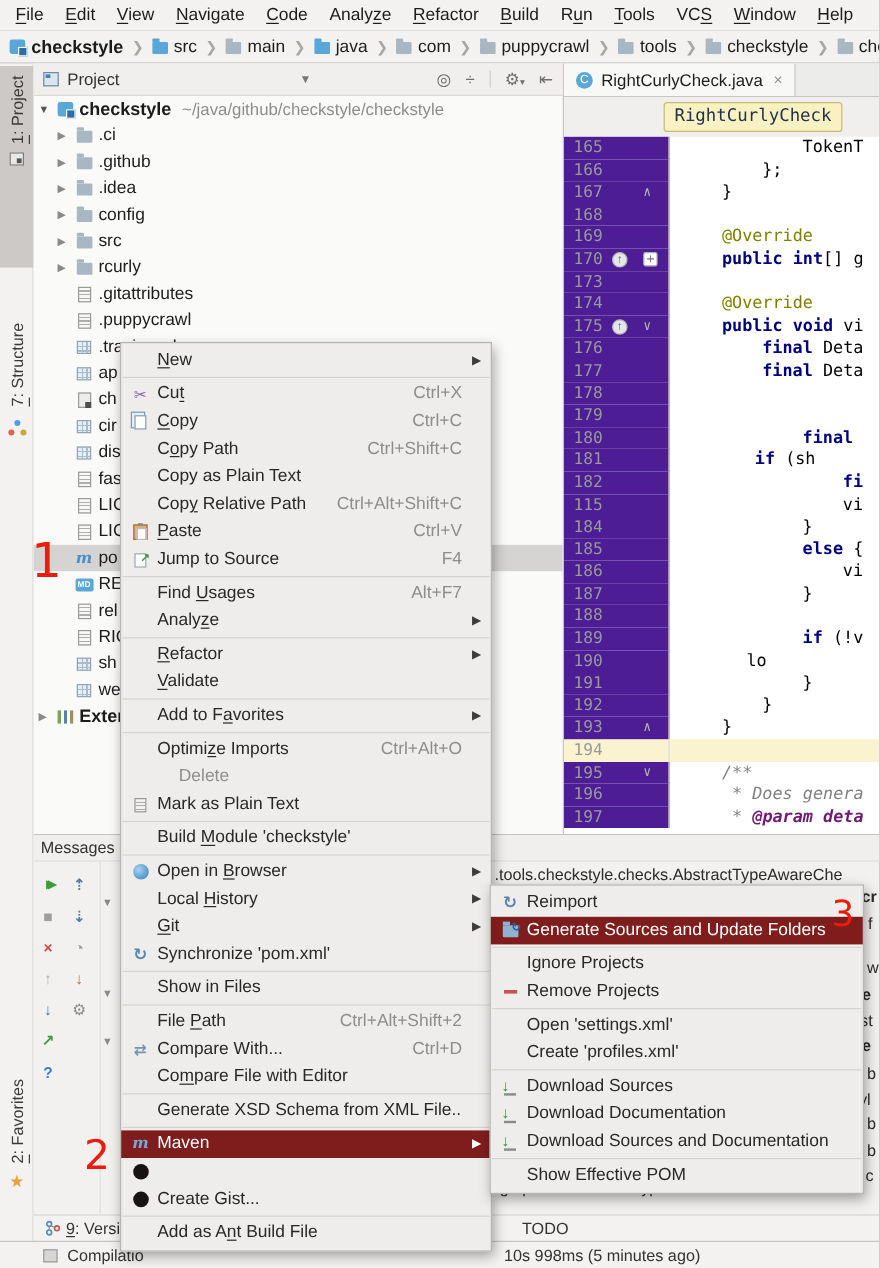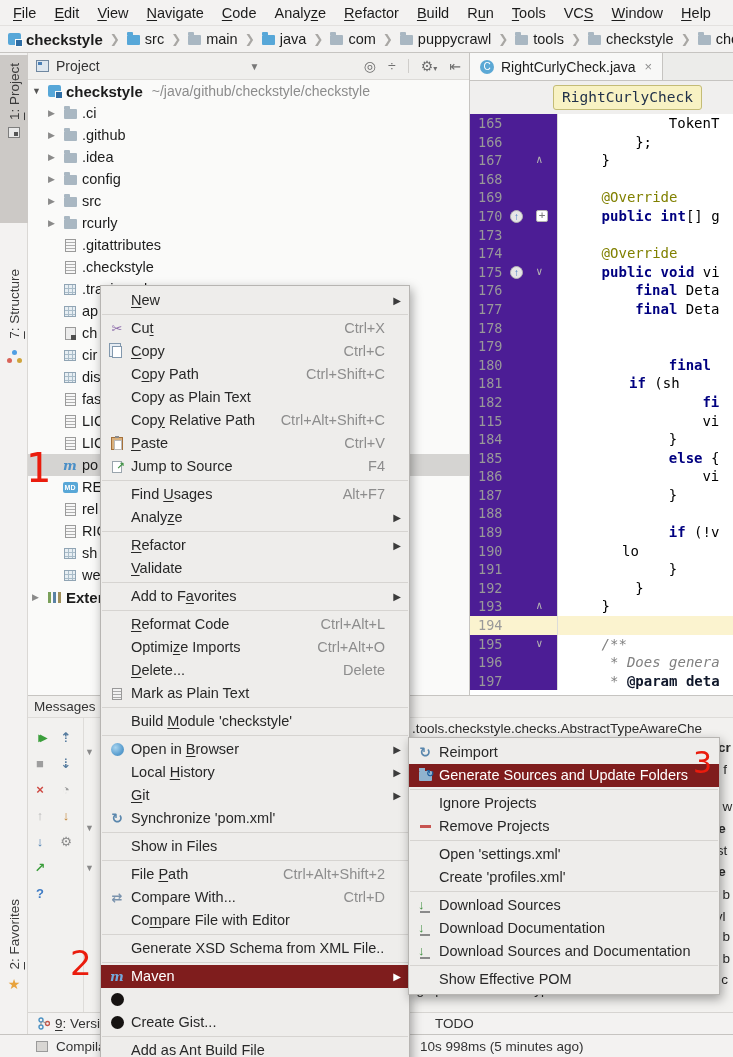--- a/index.html
+++ b/index.html
@@ -83,21 +83,21 @@
   .gutter{flex:0 0 88px;background:#4c1d95;border-right:1px solid #dcdcda;color:#999;position:relative;padding-left:8px;font-size:13.5px}
   .code-row.caret .gutter{background:transparent}
   .ovr{position:absolute;left:40px;top:3px;width:13px;height:13px;border-radius:50%;background:#e6e6e6;border:1px solid #b5b5b5;
        color:#3b72c0;font-size:10px;line-height:11px;text-align:center;font-family:"Liberation Sans",sans-serif}
   .fold{position:absolute;left:66px;top:0;color:#b3b3b1;font-size:11px}
   .fold.plus{width:12px;height:12px;border:1px solid #b3b3b1;background:#fff;font-size:11px;line-height:10px;text-align:center;color:#777;top:3px;border-radius:2px}
   .codetext{flex:1}
   .k{color:#000080;font-weight:bold}
   .a{color:#808000}
   .c{color:#808080;font-style:italic}
-  .cb{color:#0f172a;font-weight:bold}
+  .cb{color:#701a75;font-style:italic;font-weight:bold}
   .p{color:#000}
 
   
   .messages{position:absolute;left:28px;top:695px;width:705px;height:317px;background:#f2f1ef;border-top:1px solid #c6c4c1}
   .msg-header{height:22px;display:flex;align-items:center;padding-left:6px;font-size:13.5px;color:#333;
               border-bottom:1px solid #dedcd9;background:#f0efed}
   .msg-toolbar{position:absolute;left:0;top:22px;bottom:0;width:56px;border-right:1px solid #dedcd9}
   .msg-col{position:absolute;top:12px;display:flex;flex-direction:column;gap:11px;align-items:center}
   .msg-ic{width:16px;height:15px;font-size:13px;line-height:15px;text-align:center;font-weight:bold}
   .frag{position:absolute;font-size:13.5px;color:#2b2b2b;white-space:nowrap;z-index:5}
@@ -303,21 +303,21 @@
           <span class="tree-ic">
             <span class="ti-text"></span>
           </span>
           <span class="tree-label">.gitattributes</span>
         </div>
         <div class="tree-row">
           <span class="tree-arrow"></span>
           <span class="tree-ic">
             <span class="ti-text"></span>
           </span>
-          <span class="tree-label">.checkstyle</span>
+          <span class="tree-label">.puppycrawl</span>
         </div>
         <div class="tree-row">
           <span class="tree-arrow"></span>
           <span class="tree-ic">
             <span class="ti-table"></span>
           </span>
           <span class="tree-label">.travis.yml</span>
         </div>
         <div class="tree-row">
           <span class="tree-arrow"></span>
@@ -590,29 +590,24 @@
       <div class="mi">
         <span class="lbl"><u>V</u>alidate</span>
       </div>
       <div class="msep"></div>
       <div class="mi">
         <span class="lbl">Add to F<u>a</u>vorites</span>
         <span class="arr">▶</span>
       </div>
       <div class="msep"></div>
       <div class="mi">
-        <span class="lbl"><u>R</u>eformat Code</span>
-        <span class="sc">Ctrl+Alt+L</span>
-      </div>
-      <div class="mi">
         <span class="lbl">Optimi<u>z</u>e Imports</span>
         <span class="sc">Ctrl+Alt+O</span>
       </div>
       <div class="mi">
-        <span class="lbl"><u>D</u>elete...</span>
         <span class="sc">Delete</span>
       </div>
       <div class="mi">
         <span class="mic">
           <span class="ic-plaintext"></span>
         </span>
         <span class="lbl">Mark as Plain Text</span>
       </div>
       <div class="msep"></div>
       <div class="mi">

